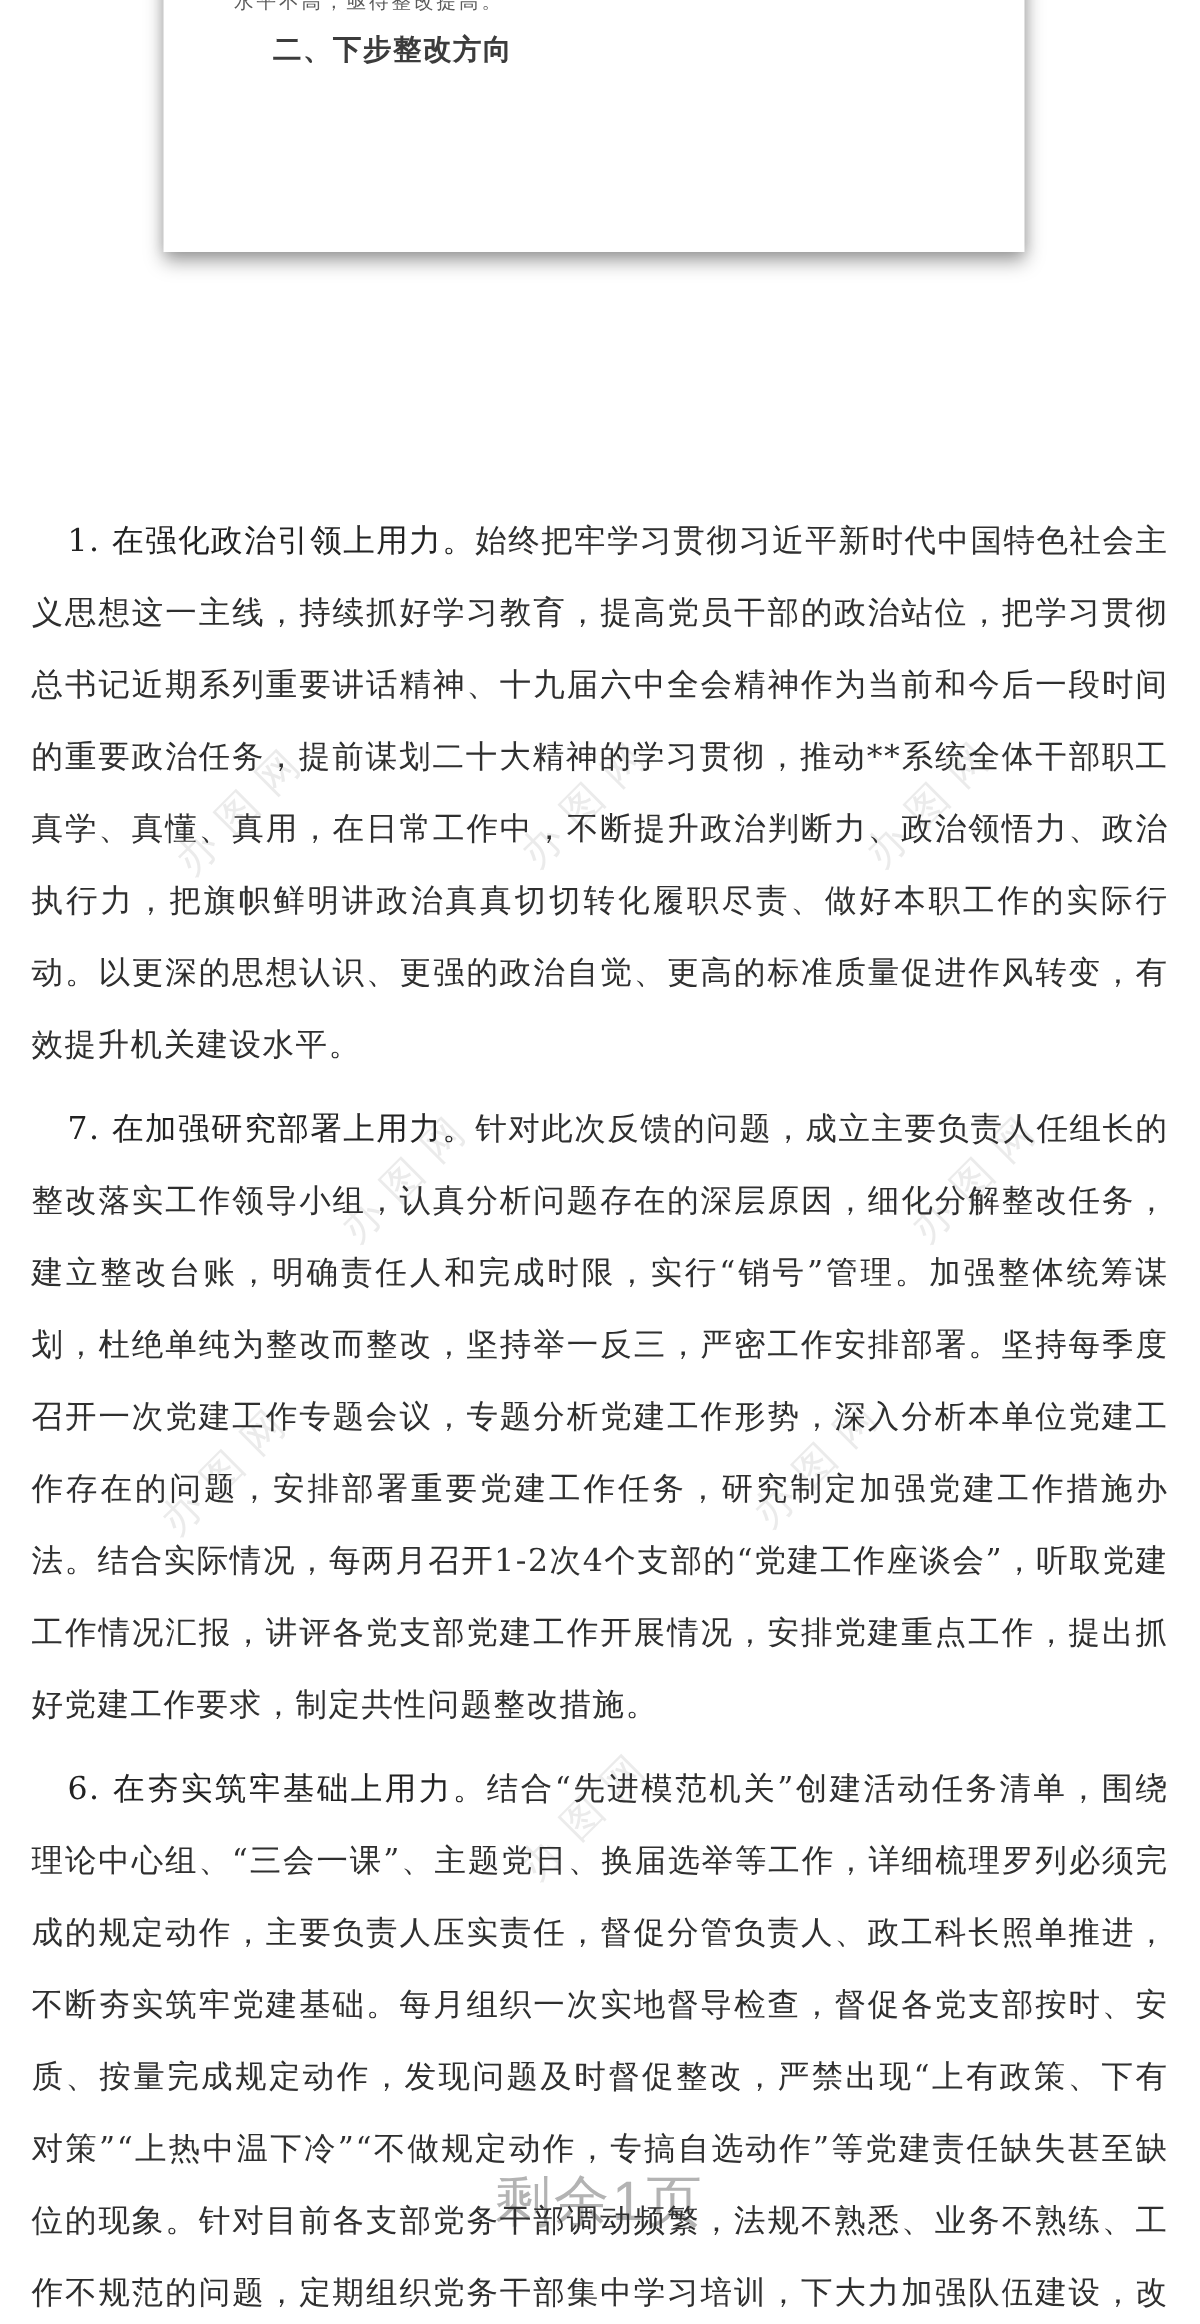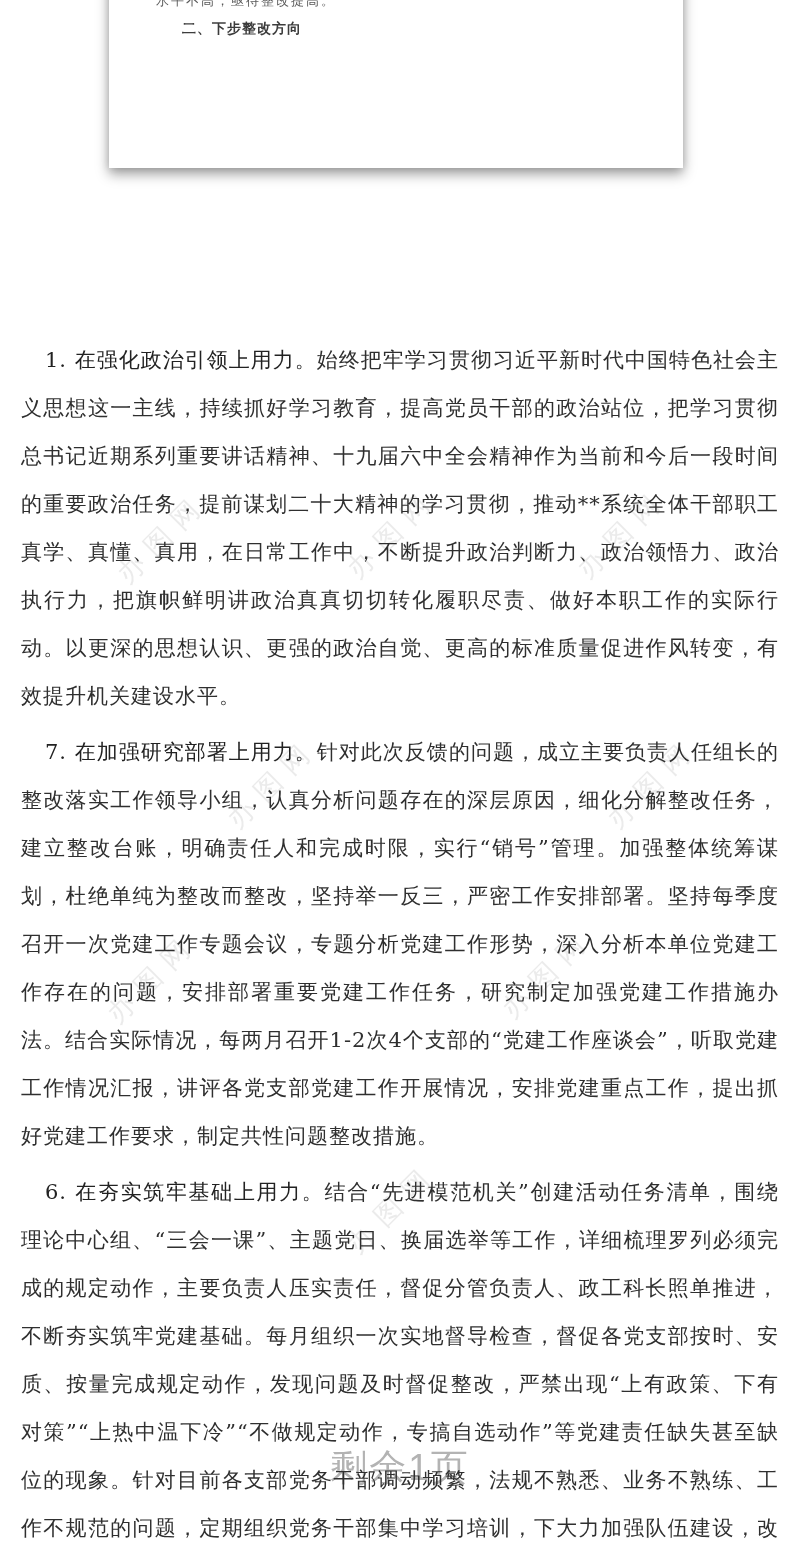--- a/index.html
+++ b/index.html
@@ -35,21 +35,21 @@
     top: 16px;            
     font-size: 13px;
     color: #5a5a5a;
     letter-spacing: 2px;
     white-space: nowrap;
   }
   .prev-heading {
     position: absolute;
     left: 73px;
     top: 44px;            
-    font-size: 14px;
+    font-size: 19px;
     font-weight: bold;
     color: #3c3c3c;
     letter-spacing: 1px;
   }
 
   
   .doc-body {
     position: relative;
     margin-top: 150px;
     padding: 0 21px;

